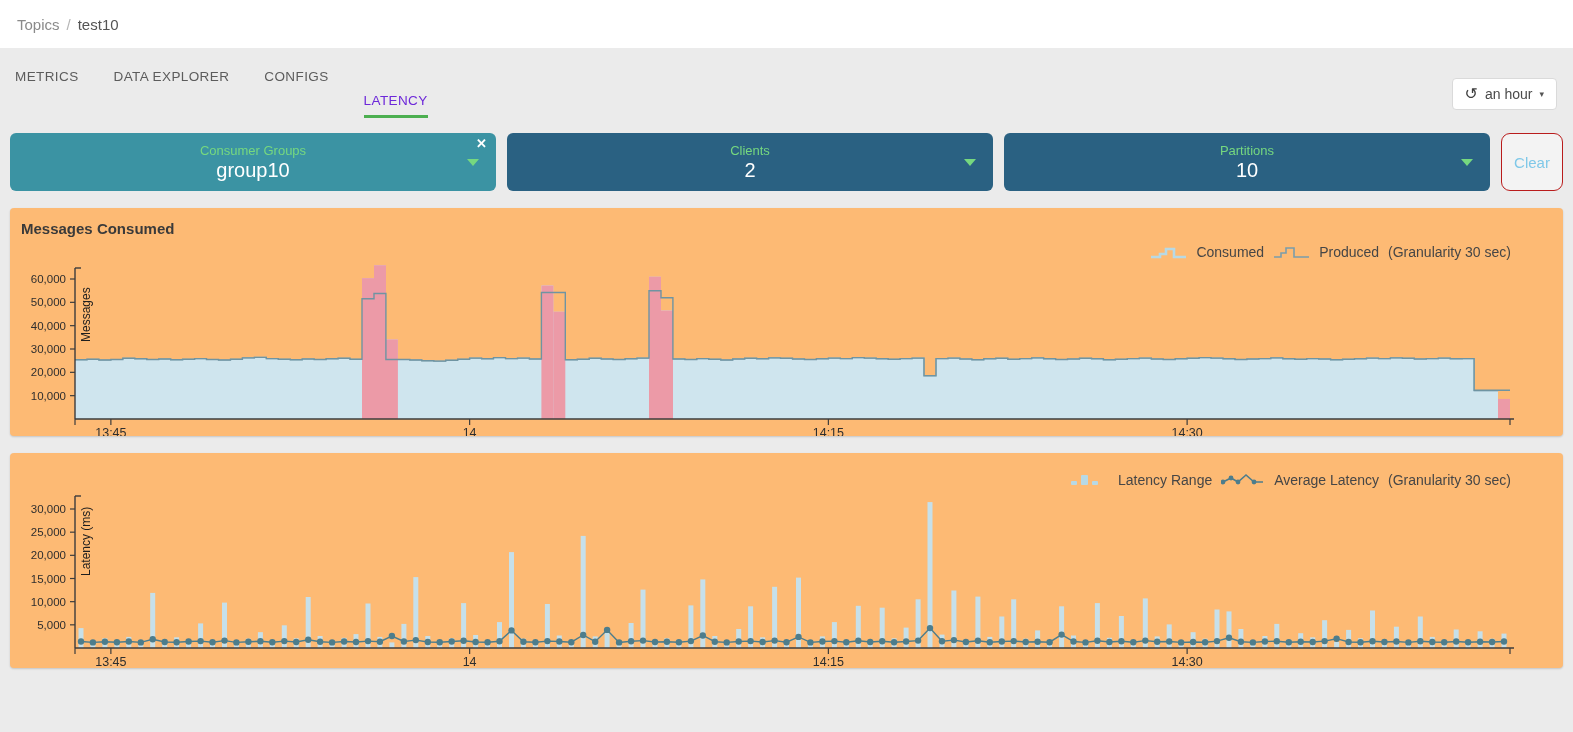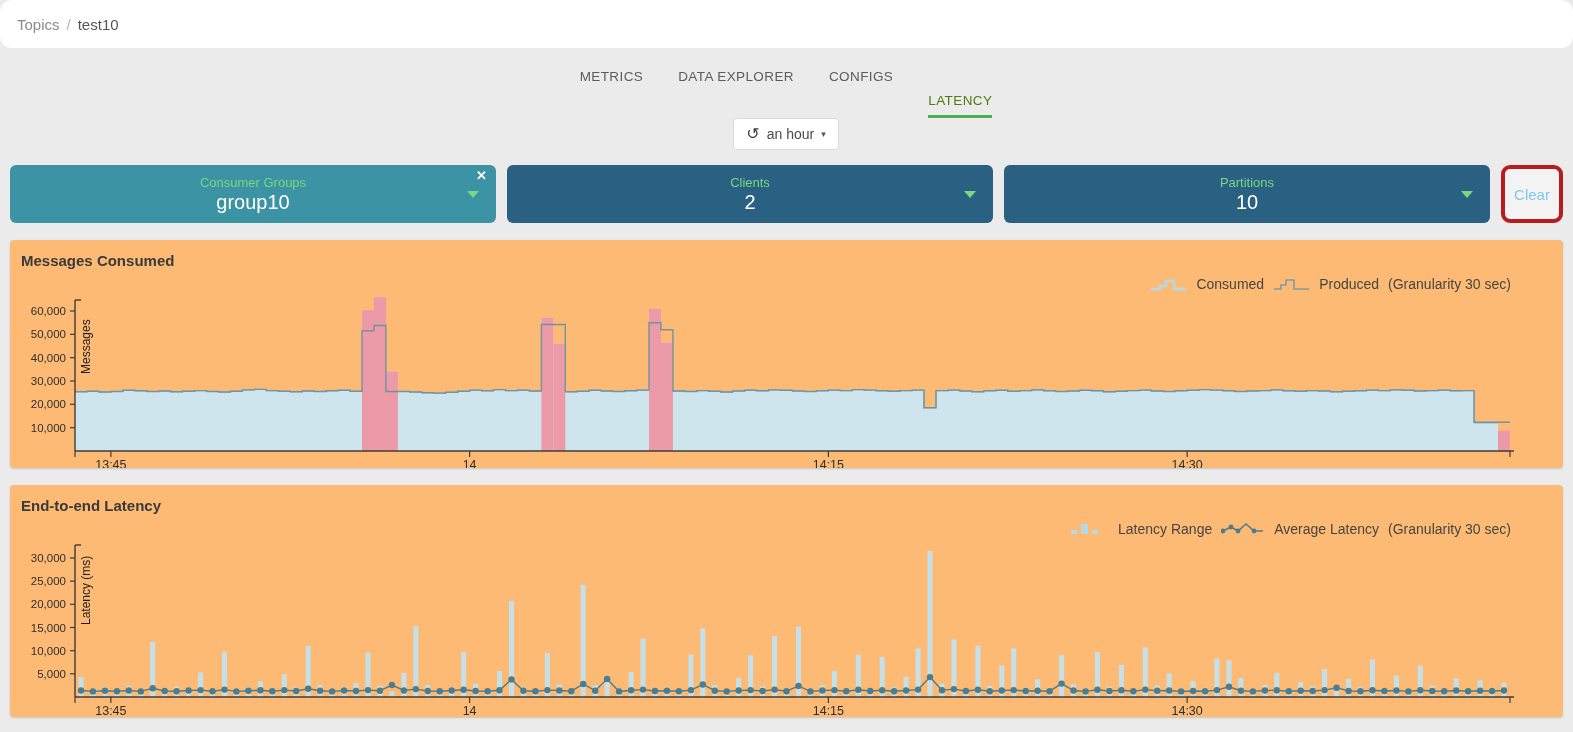--- a/index.html
+++ b/index.html
@@ -5,37 +5,36 @@
   * { box-sizing: border-box; }
   html,body { margin:0; padding:0; }
   body {
     width:1573px; height:732px; overflow:hidden;
     background:#ebebeb;
     font-family:"Liberation Sans", sans-serif;
     color:#4a4a4a;
   }
   .topbar {
     background:#fff; height:48px; display:flex; align-items:center;
-    padding:0 17px; font-size:15px;border-radius:12px;
+    padding:0 17px; font-size:15px;
   }
   .crumb-root { color:#8a8a8a; cursor:pointer; }
   .crumb-sep { color:#b5b5b5; margin:0 7px; }
   .crumb-current { color:#545454; }
 
   .tabs-row {
     display:flex; align-items:center; justify-content:space-between;
     padding:21px 16px 0 15px;
-    flex-direction:column;
   }
   .tabs { display:flex; gap:35px; }
   .tab {
     font-size:13.5px; letter-spacing:.4px; color:#5c5c5c;
     padding-bottom:7px; cursor:pointer; border-bottom:3px solid transparent;
   }
-  .tab.active { border-bottom-color:#4caf50; color:#4d7c0f;margin-top:24px; }
+  .tab.active { border-bottom-color:#4caf50; color:#6d28d9;margin-top:24px; }
   .time-btn {
     background:#fff; border:1px solid #dadada; border-radius:4px;
     height:32px; padding:0 12px; display:flex; align-items:center; gap:7px;
     font-size:14px; color:#4a4a4a; cursor:pointer;
   }
   .time-btn .hist { font-size:16px; line-height:1; color:#3d3d3d; }
   .time-btn .caret { font-size:9px; color:#555; }
 
   .filters { display:flex; gap:11px; padding:15px 10px 0 10px; }
   #filter-cards { display:contents; }
@@ -49,21 +48,21 @@
   .fcaret {
     position:absolute; right:17px; top:26px; width:0; height:0;
     border-left:6px solid transparent; border-right:6px solid transparent;
     border-top:7px solid #76d87f; cursor:pointer;
   }
   .fclose {
     position:absolute; top:4px; right:9px; font-size:13px; font-weight:bold;
     color:#fff; cursor:pointer; line-height:14px;
   }
   .clear-btn {
-    width:62px; height:58px; border:4px solid #b91c1c; border-radius:9px;
+    width:62px; height:58px; border:1px solid #b91c1c; border-radius:9px;
     background:#f3f3f3; color:#7fc8e8; font-size:15px;
     display:flex; align-items:center; justify-content:center; cursor:pointer;
   }
 
   .chart-card {
     background:#fdba74; border-radius:4px; margin:17px 10px 0 10px;
     box-shadow:0 1px 2px rgba(0,0,0,.16); padding-top:12px;
   }
   .chart-title { font-size:15px; font-weight:bold; color:#3a3a3a; padding-left:11px; }
   .legend-row {
@@ -162,21 +161,20 @@
       <text x="459.625" y="177" text-anchor="middle" font-size="12.5" fill="#2e2e2e">14</text>
       <line x1="818.375" y1="159" x2="818.375" y2="165" stroke="#3c3c3c" stroke-width="1.2"></line>
       <text x="818.375" y="177" text-anchor="middle" font-size="12.5" fill="#2e2e2e">14:15</text>
       <line x1="1177.125" y1="159" x2="1177.125" y2="165" stroke="#3c3c3c" stroke-width="1.2"></line>
       <text x="1177.125" y="177" text-anchor="middle" font-size="12.5" fill="#2e2e2e">14:30</text>
       <text x="0" y="0" transform="translate(80,82) rotate(-90)" font-size="12" fill="#1e1e1e">Messages</text>
     </svg>
 </section>
 
 <section class="chart-card">
-  <div class="chart-title">End-to-end Latency</div>
   <div class="legend-row">
     <svg width="40" height="15">
       <rect x="2" y="8" width="6" height="4" rx="1" fill="#b7d9e5"></rect>
       <rect x="12" y="2" width="7" height="10" rx="1" fill="#b7d9e5"></rect>
       <rect x="23" y="8" width="6" height="4" rx="1" fill="#b7d9e5"></rect>
     </svg>
     <span>Latency Range</span>
     <svg width="44" height="16">
       <path d="M2 10 L10 6 L17 10 L25 3 L33 10 H42" fill="none" stroke="#4d7d8c" stroke-width="1.6"></path>
       <circle cx="2" cy="10" r="2.4" fill="#4d7d8c"></circle>

